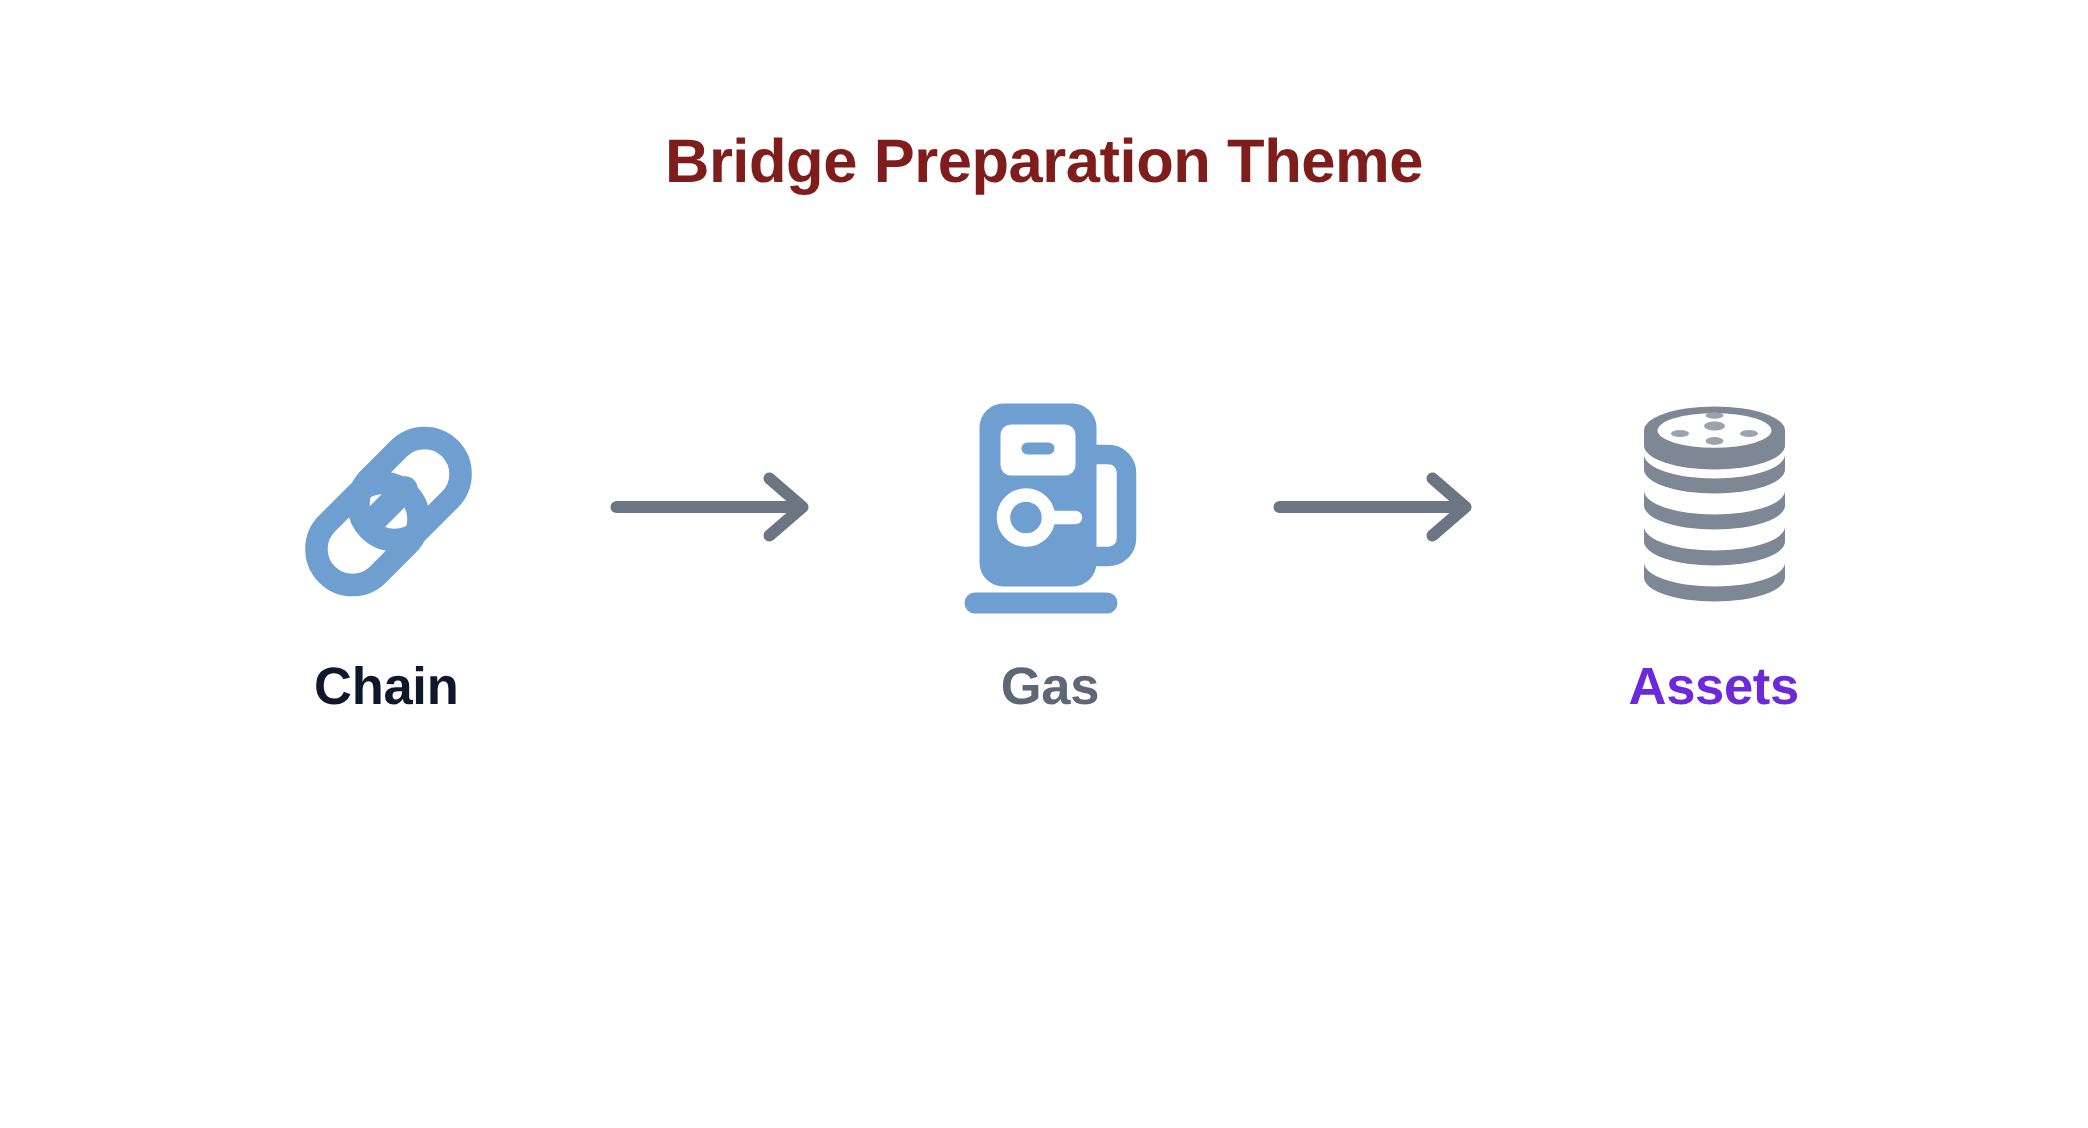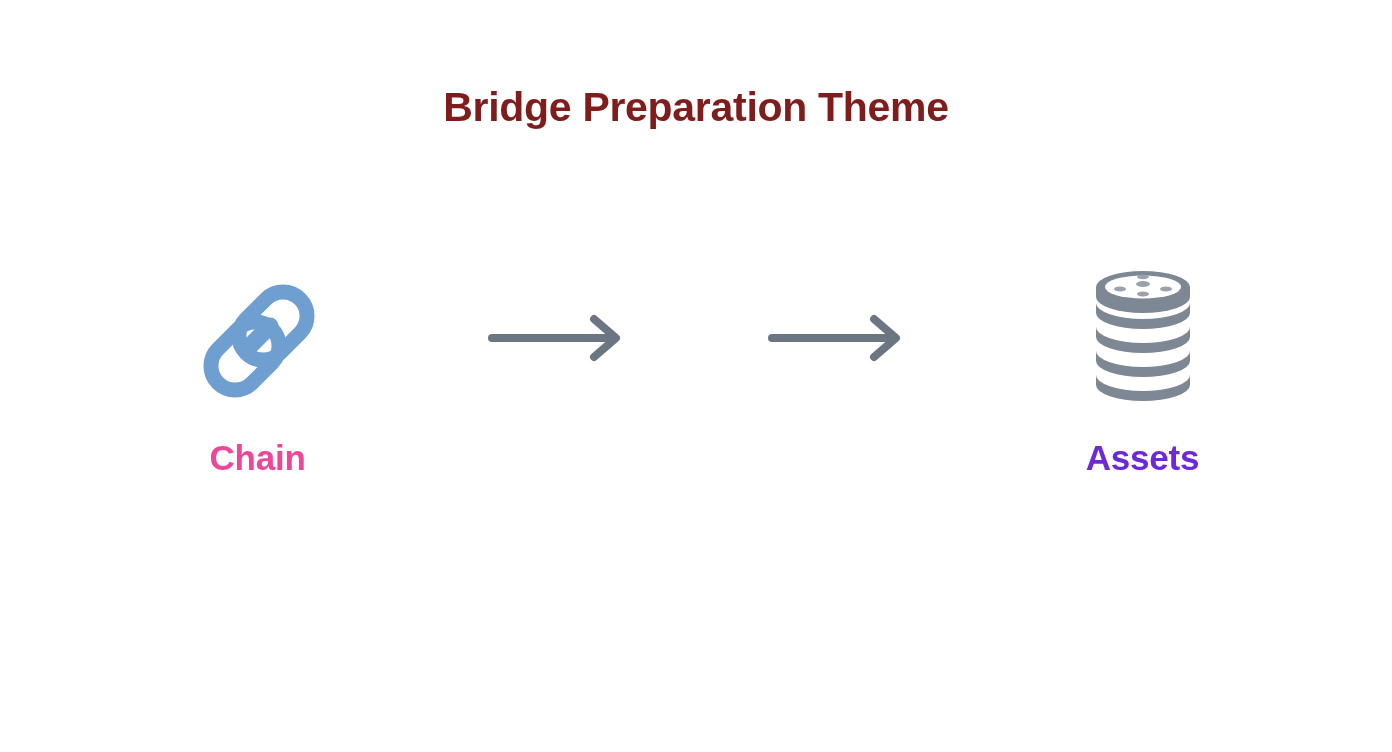--- a/index.html
+++ b/index.html
@@ -64,21 +64,21 @@
     justify-content: center;
   }
 
   .step-label {
     margin-top: 18px;
     font-size: 35px;
     font-weight: bold;
     letter-spacing: -0.2px;
     white-space: nowrap;
   }
-  .label-chain  { color: #ec4899; }
+  .label-chain  { color: #0f172a; }
   .label-gas    { color: #5e6775; }
   .label-assets { color: #6d28d9; }
 
   .arrow-box {
     width: 170px;
     height: 165px;
     display: flex;
     align-items: center;
     justify-content: center;
   }
@@ -110,20 +110,39 @@
 
     <div class="arrow-box">
       <svg width="148" height="48" viewBox="0 0 148 48" aria-hidden="true">
         <g stroke="#6c7683" stroke-width="8" fill="none" stroke-linecap="round" stroke-linejoin="round">
           <line x1="6" y1="24" x2="126" y2="24"></line>
           <polyline points="108,5 130,24 108,43"></polyline>
         </g>
       </svg>
     </div>
 
+    <div class="flow-step">
+      <div class="icon-box">
+        <svg width="126" height="150" viewBox="0 0 126 150" aria-hidden="true">
+
+          <path d="M88 40 h14 a12 12 0 0 1 12 12 v44 a12 12 0 0 1 -12 12 h-14" fill="none" stroke="#6f9fd0" stroke-width="13" stroke-linecap="round" stroke-linejoin="round"></path>
+
+          <rect x="16" y="6" width="78" height="122" rx="16" fill="#6f9fd0"></rect>
+
+          <rect x="30" y="20" width="50" height="34" rx="7" fill="#ffffff"></rect>
+          <rect x="44" y="32" width="22" height="8" rx="4" fill="#6f9fd0"></rect>
+
+          <circle cx="47" cy="82" r="15" fill="none" stroke="#ffffff" stroke-width="9"></circle>
+          <path d="M62 82 h18" stroke="#ffffff" stroke-width="9" stroke-linecap="round"></path>
+
+          <rect x="6" y="132" width="102" height="14" rx="7" fill="#6f9fd0"></rect>
+        </svg>
+      </div>
+      <div class="step-label label-gas">Gas</div>
+    </div>
 
     <div class="arrow-box">
       <svg width="148" height="48" viewBox="0 0 148 48" aria-hidden="true">
         <g stroke="#6c7683" stroke-width="8" fill="none" stroke-linecap="round" stroke-linejoin="round">
           <line x1="6" y1="24" x2="126" y2="24"></line>
           <polyline points="108,5 130,24 108,43"></polyline>
         </g>
       </svg>
     </div>
 

